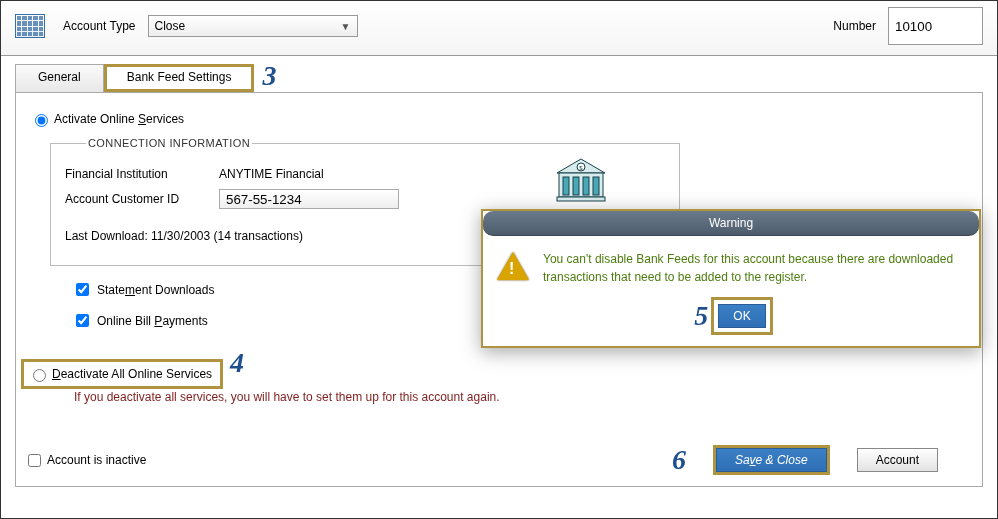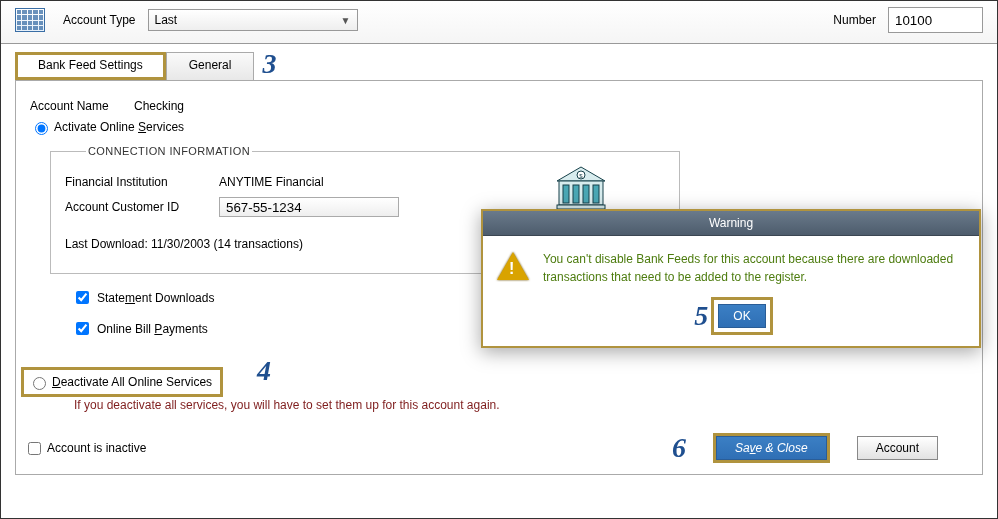--- a/index.html
+++ b/index.html
@@ -35,21 +35,21 @@
   .cal-icon span { background:#3a6ea5; opacity:.75;}
   .hdr-label { margin-right: 12px; }
   .select {
     width: 210px; height: 22px; border: 1px solid #999;
     background: linear-gradient(#fff,#eee);
     display: flex; align-items: center; justify-content: space-between;
     padding: 0 6px; cursor: pointer;
   }
   .select .arrow { font-size:10px; color:#555;}
   .num-input {
-    width: 95px; height: 22px; border:1px solid #999; padding: 12px 6px;
+    width: 95px; height: 22px; border:1px solid #999; padding: 18px 6px;
     background:#fff;
   }
   .header-right { margin-left: auto; display:flex; align-items:center; }
   .header-right .hdr-label { margin-left: 120px; }
 
   .tabs {
     display:flex; margin: 8px 14px 0 14px;
   }
   .tab {
     padding: 5px 22px; border:1px solid #aaa; border-bottom:none;
@@ -116,20 +116,21 @@
     position:absolute; left:480px; top:208px; width:500px;
     border:2px solid #b0933e;
     background:#fff;
     box-shadow: 0 4px 18px rgba(0,0,0,.35);
     z-index: 50;
   }
   .dialog-title {
     background: linear-gradient(#6a7a8b,#4d5c6c);
     color:#fff; text-align:center; padding:5px; font-size:12px;
     border-bottom:1px solid #3b4652;
+    border-radius:10px;
   }
   .dialog-body {
     display:flex; padding: 14px 14px 6px 14px; gap:14px;
   }
   .warn-icon {
     width:0;height:0;border-left:16px solid transparent;border-right:16px solid transparent;
     border-bottom:28px solid #d9a300; position:relative; margin-top:2px;
     filter: drop-shadow(0 0 1px #6b4f00);
     flex: none;
   }
@@ -167,40 +168,36 @@
       <span></span>
       <span></span>
     <span></span>
       <span></span>
       <span></span>
       <span></span>
       <span></span>
   </div>
   <span class="hdr-label">Account Type</span>
   <div class="select">
-    <span>Last</span>
+    <span>Close</span>
     <span class="arrow">▼</span>
   </div>
   <div class="header-right">
     <span class="hdr-label">Number</span>
     <input class="num-input" value="10100" style="">
   </div>
 </div>
 
 <div class="tabs">
+  <div class="tab">General</div>
   <div class="tab active hl">Bank Feed Settings</div>
-  <div class="tab">General</div>
   <div class="step" style="margin-left:8px; margin-top:-4px;">3</div>
 </div>
 
 <div class="tab-panel">
-  <div class="row">
-    <span class="lbl">Account Name</span>
-    <span>Checking</span>
-  </div>
   <div class="row">
     <input type="radio" class="radio" checked="" style="">
     <span>Activate Online <span class="u">S</span>ervices</span>
   </div>
 
   <fieldset>
     <legend>CONNECTION INFORMATION</legend>
     <div class="fi-row">
       <span class="flabel">Financial Institution</span>
       <span>ANYTIME Financial</span>
@@ -231,21 +228,21 @@
     <div class="check-row">
       <input type="checkbox" checked="" style="">
       <span>State<span class="u">m</span>ent Downloads</span>
     </div>
     <div class="check-row">
       <input type="checkbox" checked="" style="">
       <span>Online Bill <span class="u">P</span>ayments</span>
     </div>
   </div>
 
-  <div style="display:flex; align-items:center;gap:27px;">
+  <div style="display:flex; align-items:center;">
     <span class="deactivate-wrap">
       <input type="radio" class="radio" style="">
       <span><span class="u">D</span>eactivate All Online Services</span>
     </span>
     <span class="step" style="margin-left:12px;">4</span>
   </div>
   <div class="note">If you deactivate all services, you will have to set them up for this account again.</div>
 
   <div class="footer">
     <div class="inactive">

